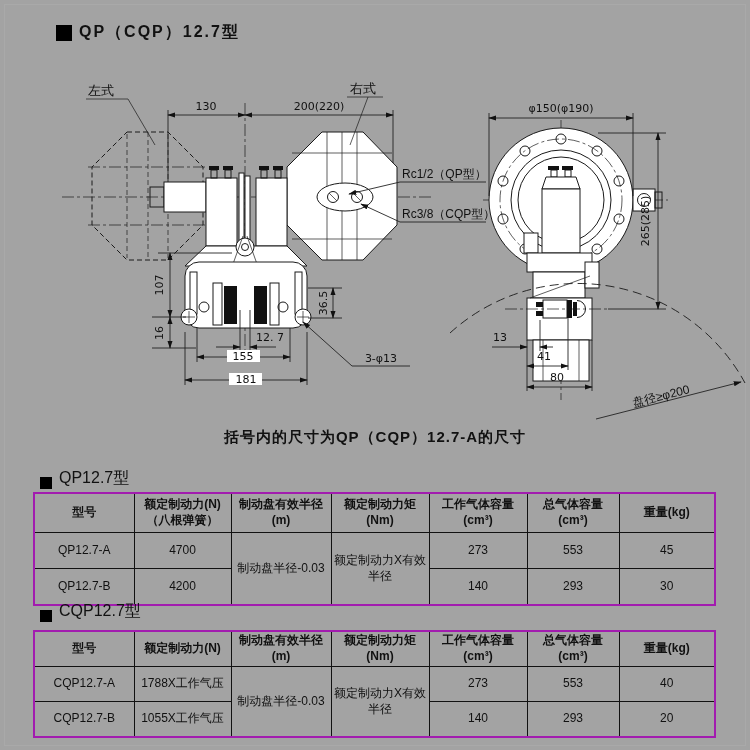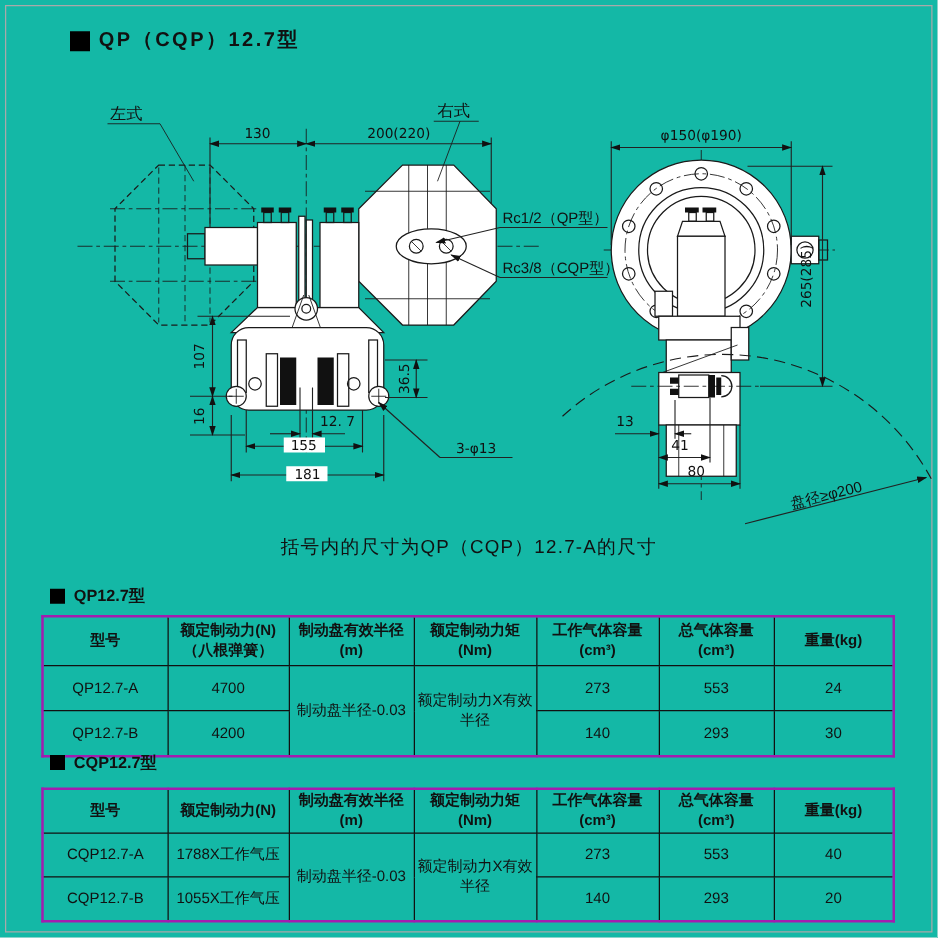--- a/index.html
+++ b/index.html
@@ -1,25 +1,25 @@
 <!DOCTYPE html>
 <html><head>
 <meta charset="utf-8">
 <style>
   html,body{margin:0;padding:0;background:#e8e8e8;}
-  .page{position:relative;width:750px;height:750px;background:#14b8a6;overflow:hidden;
+  .page{position:relative;width:750px;height:750px;background:#a3a3a3;overflow:hidden;
         font-family:"Liberation Sans", sans-serif;color:#111;}
   .frame{position:absolute;inset:4px;border:1.5px solid #a9a9a9;pointer-events:none;}
   .title{position:absolute;left:56px;top:22px;font-size:16px;font-weight:bold;letter-spacing:2px;
          display:flex;align-items:center;gap:7px;}
   .sq{display:inline-block;width:16px;height:16px;background:#000;}
   .sq2{display:inline-block;width:12px;height:12px;background:#000;margin-right:7px;}
-  .sec{position:absolute;left:40px;font-size:13px;font-weight:bold;display:flex;align-items:center;}
+  .sec{position:absolute;left:40px;font-size:16px;font-weight:normal;display:flex;align-items:flex-end;}
   .caption{position:absolute;left:0;top:428px;width:750px;text-align:center;
-           font-size:15px;font-weight:normal;letter-spacing:1px;}
+           font-size:15px;font-weight:bold;letter-spacing:1px;}
   svg.drawing{position:absolute;left:0;top:70px;}
   .ln{stroke:#1a1a1a;stroke-width:1;fill:none;}
   .lnf{stroke:#1a1a1a;stroke-width:1;fill:#fff;}
   .thin{stroke-width:0.7;}
   .ctr{stroke-dasharray:12 3 3 3;stroke-width:0.7;}
   .dsh{stroke-dasharray:5 3;}
   .dsh2{stroke-dasharray:9 5;stroke-width:0.9;}
   .dim{stroke:#222;stroke-width:0.9;fill:none;}
   text.d{font-size:11px;fill:#111;font-family:"DejaVu Sans", sans-serif;}
   text.d2{font-size:12px;fill:#111;}
@@ -290,21 +290,21 @@
     </thead>
     <tbody>
       <tr>
         <td>QP12.7-A</td>
         <td>4700</td>
         <td rowspan="2">制动盘半径-0.03</td>
         <td rowspan="2">额定制动力X有效
 半径</td>
         <td>273</td>
         <td>553</td>
-        <td>24</td>
+        <td>45</td>
       </tr>
       <tr>
         <td>QP12.7-B</td>
         <td>4200</td>
         <td>140</td>
         <td>293</td>
         <td>30</td>
       </tr>
     </tbody>
   </table>

